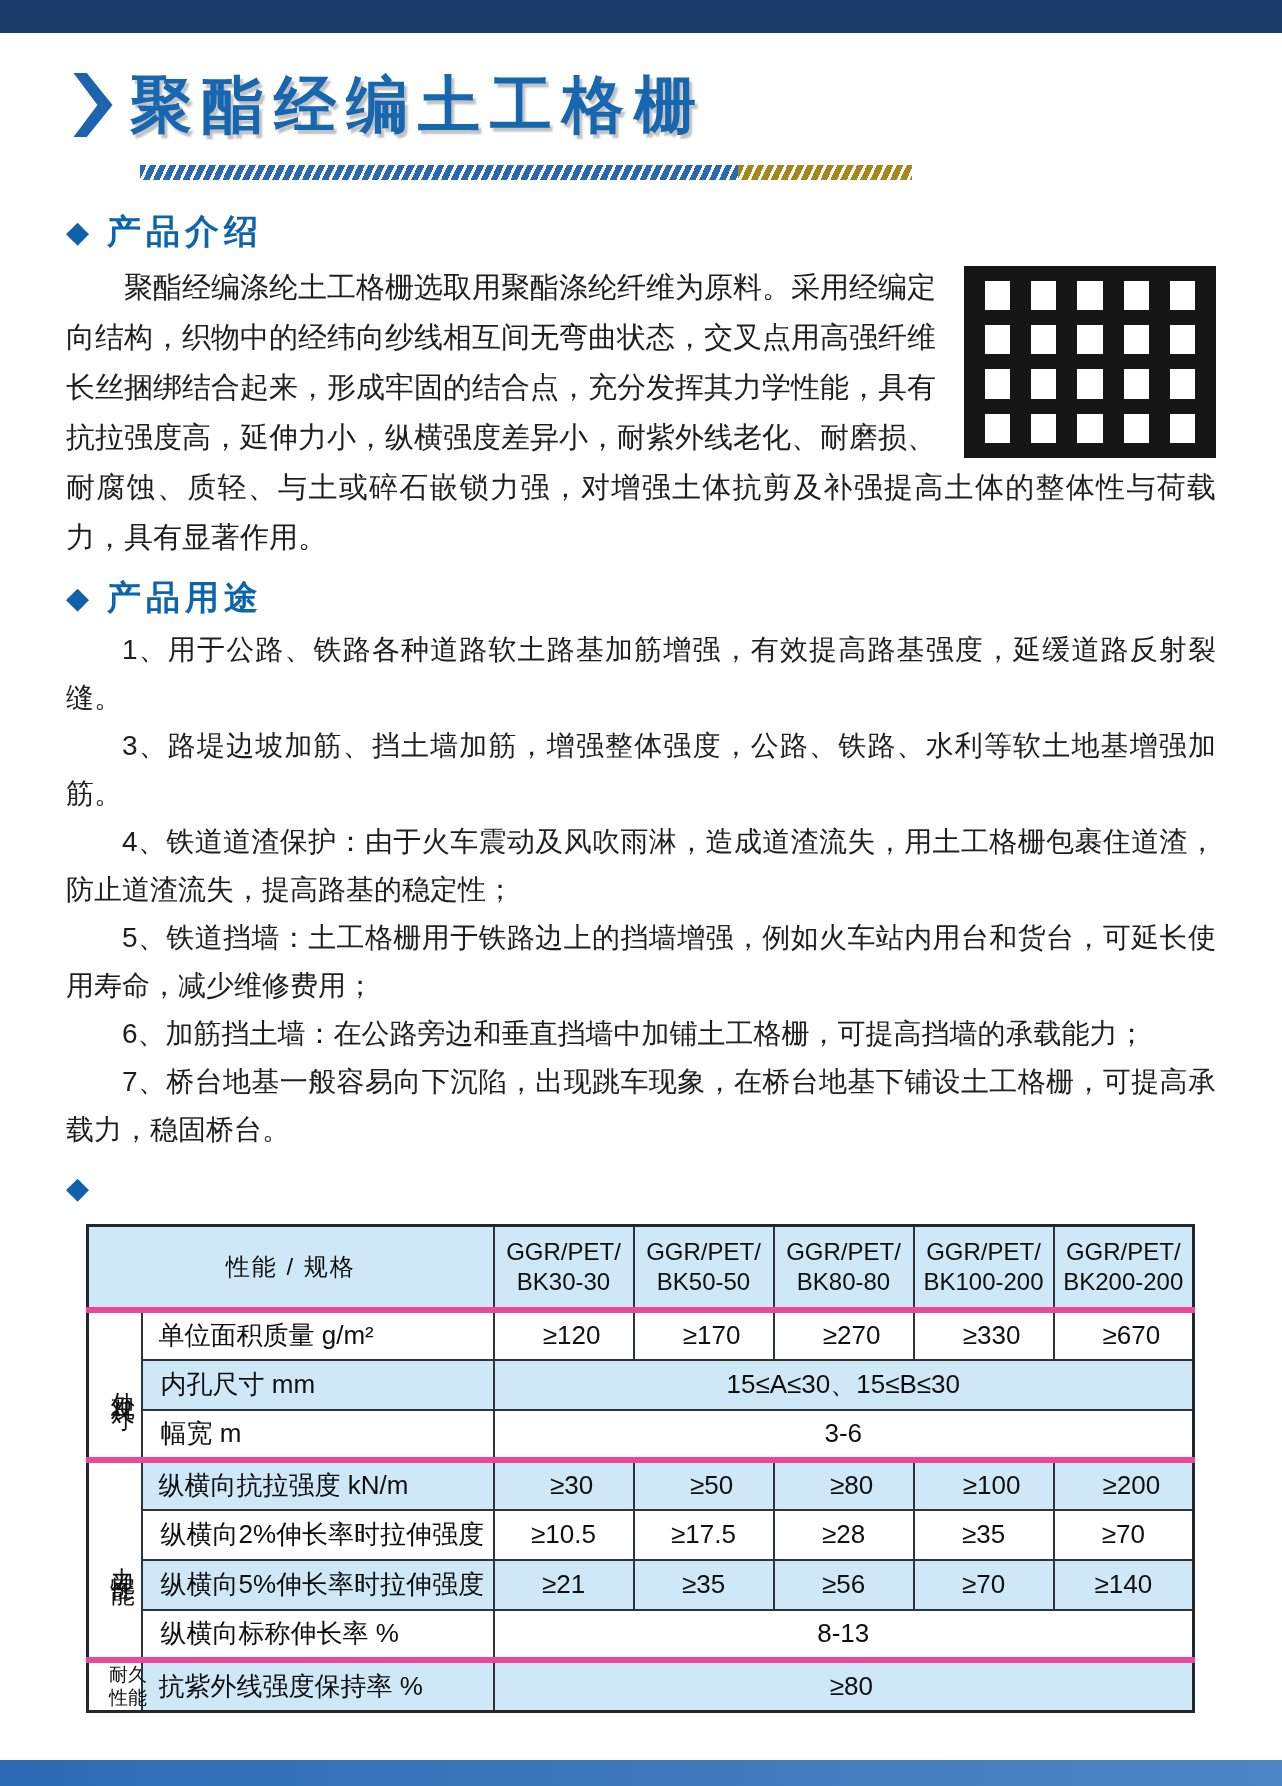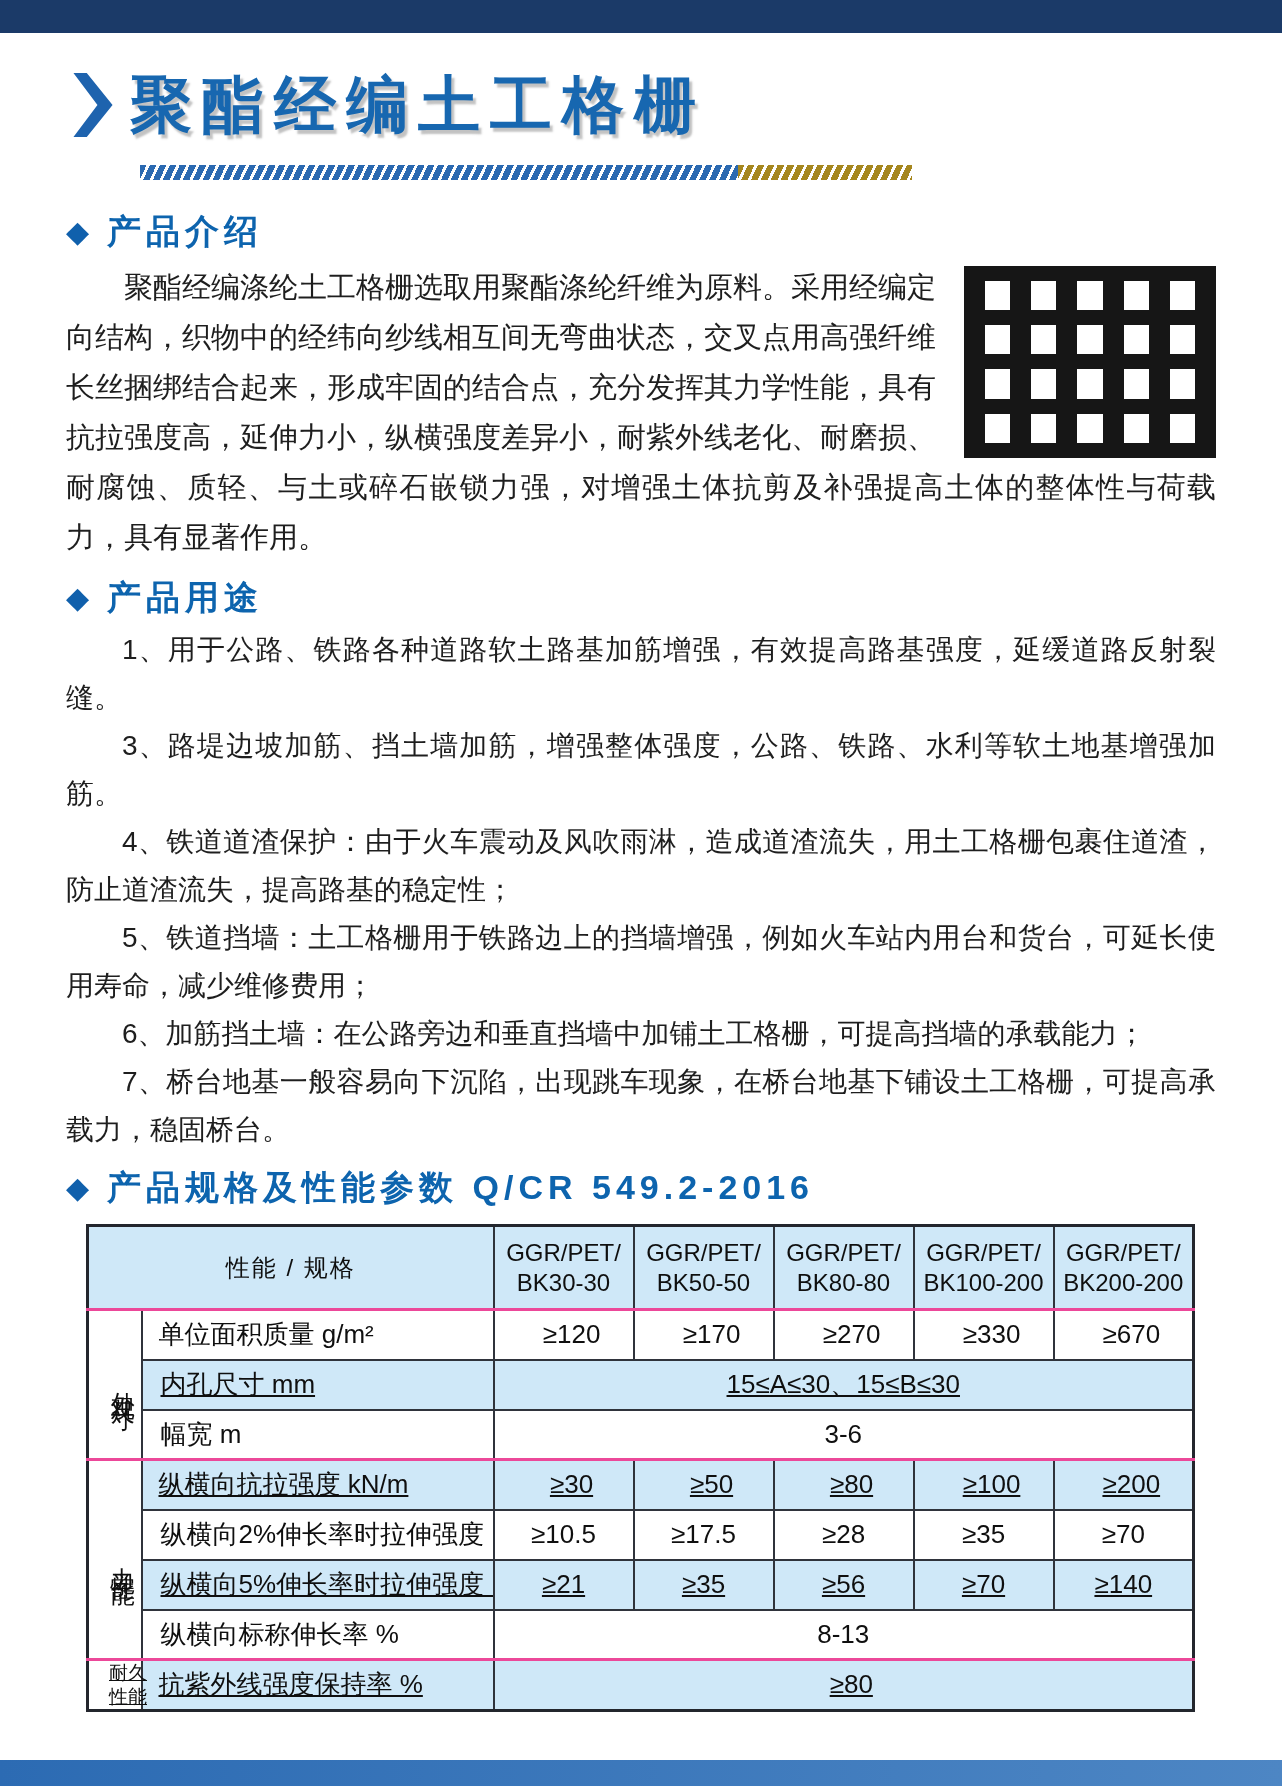--- a/index.html
+++ b/index.html
@@ -60,33 +60,33 @@
 
   
   table.spec {
     border-collapse:collapse; table-layout:fixed; width:1106px;
     margin:14px 0 0 20px; border:3px solid #23262d; color:#0f0f0f;
   }
   table.spec th, table.spec td { border:2px solid #2f333b; }
   tr.head-row th { background:#cfe8f8; height:84px; font-weight:normal; font-size:24px; line-height:30px; }
   th.corner { font-size:27px; letter-spacing:2px; }
   table.spec td { height:50px; font-size:26px; background:#ffffff; }
-  tr.blue td { background:#cfe8f8;text-decoration:underline; }
+  tr.blue td { background:#cfe8f8; }
   td.lbl { text-align:left; padding-left:18px; font-size:24px; white-space:nowrap; overflow:hidden; }
   td.val { text-align:center; }
   td.group { background:#ffffff !important; text-align:center; vertical-align:middle; padding:0; }
   span.vert {
     display:inline-block; writing-mode:vertical-lr; text-orientation:upright;
     font-size:24px; letter-spacing:5px; line-height:1;
   }
   span.group-small {
     display:block; width:46px; margin:0 auto; font-size:19px; line-height:1.25;
     word-break:break-all; text-align:center;
   }
-  tr.sec td { border-top:3px solid #ec4899;padding-left:16px; }
+  tr.sec td { border-top:6px solid #ec4899;padding-left:16px; }
 </style>
 </head>
 <body>
 
 <div class="canvas">
   <div class="topbar"></div>
 
   <div class="page">
 
     <div class="title-row">
@@ -117,21 +117,20 @@
       <p class="use-item">1、用于公路、铁路各种道路软土路基加筋增强，有效提高路基强度，延缓道路反射裂缝。</p>
       <p class="use-item">3、路堤边坡加筋、挡土墙加筋，增强整体强度，公路、铁路、水利等软土地基增强加筋。</p>
       <p class="use-item">4、铁道道渣保护：由于火车震动及风吹雨淋，造成道渣流失，用土工格栅包裹住道渣，防止道渣流失，提高路基的稳定性；</p>
       <p class="use-item">5、铁道挡墙：土工格栅用于铁路边上的挡墙增强，例如火车站内用台和货台，可延长使用寿命，减少维修费用；</p>
       <p class="use-item">6、加筋挡土墙：在公路旁边和垂直挡墙中加铺土工格栅，可提高挡墙的承载能力；</p>
       <p class="use-item">7、桥台地基一般容易向下沉陷，出现跳车现象，在桥台地基下铺设土工格栅，可提高承载力，稳固桥台。</p>
     </div>
 
     <div class="sec-head last">
       <span class="diamond">◆</span>
-      <h2 class="latin">产品规格及性能参数 Q/CR 549.2-2016</h2>
     </div>
 
     <table class="spec">
       <colgroup>
         <col style="width:54px">
           <col style="width:352px">
         <col style="width:140px">
           <col style="width:140px">
           <col style="width:140px">
         <col style="width:140px">

